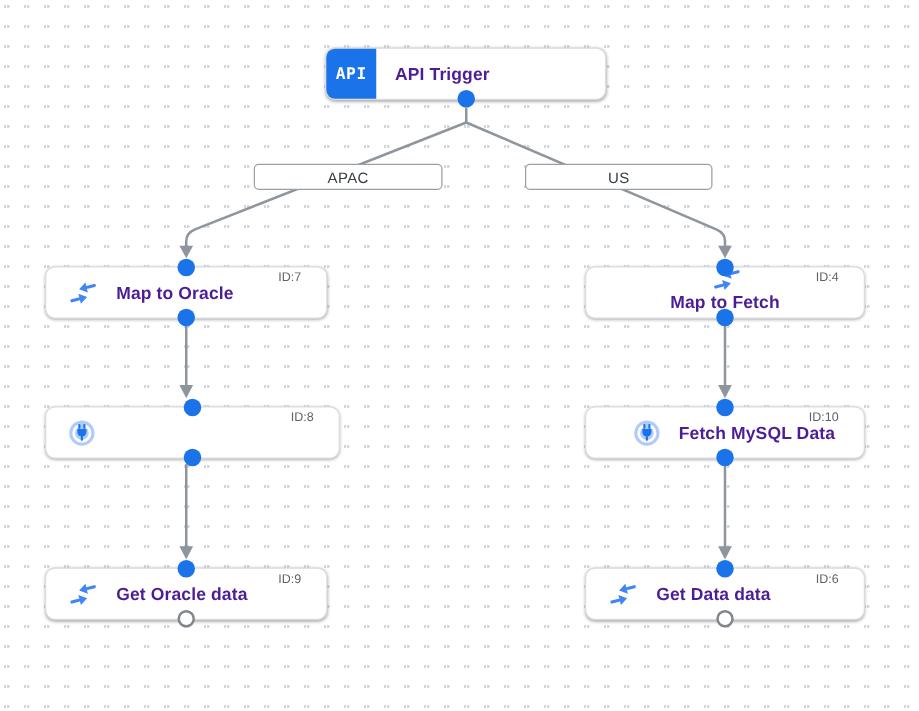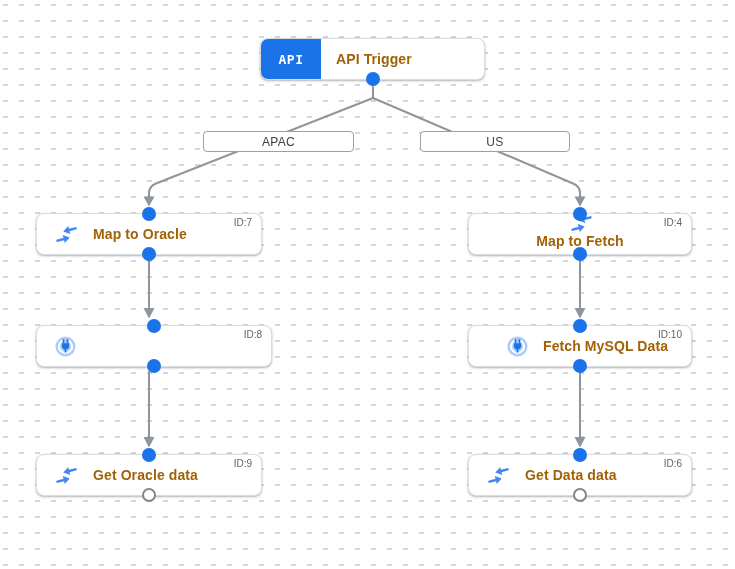--- a/index.html
+++ b/index.html
@@ -15,30 +15,30 @@
 
   svg.edges{position:absolute;left:0;top:0;z-index:1;}
 
   .node{
     position:absolute;z-index:2;height:42px;background:#fff;
     border:1px solid #dadce0;border-radius:8px;box-sizing:border-box;
     box-shadow:0 1px 2px rgba(60,64,67,.28), 0 1px 3px rgba(60,64,67,.14);
     display:flex;align-items:center;cursor:pointer;
   }
   .node .title{
-    font-size:14px;font-weight:700;color:#a16207;letter-spacing:.1px;white-space:nowrap;
+    font-size:14px;font-weight:700;color:#4c1d95;letter-spacing:.1px;white-space:nowrap;
   }
   .node .nid{
-    position:absolute;top:3px;right:9px;font-size:10px;color:#5f6368;font-weight:400;margin-left:23px;
+    position:absolute;top:3px;right:20px;font-size:10px;color:#5f6368;font-weight:400;margin-left:23px;
   }
   .node .icon{margin-left:17px;margin-right:14px;display:flex;align-items:center;}
 
   .trigger{padding:0;}
   .trigger .chip{
-    width:60px;height:100%;background:#1a73e8;border-radius:7px 0 0 7px;
+    width:40px;height:100%;background:#1a73e8;border-radius:7px 0 0 7px;
     display:flex;align-items:center;justify-content:center;
     color:#fff;font-family:"DejaVu Sans Mono","Liberation Mono",monospace;
     font-size:13px;font-weight:700;letter-spacing:.5px;
   }
   .trigger .title{margin-left:15px;}
 
   .port{
     position:absolute;width:14px;height:14px;border-radius:50%;
     background:#1a73e8;left:50%;transform:translateX(-50%);z-index:3;box-sizing:border-box;
   }

